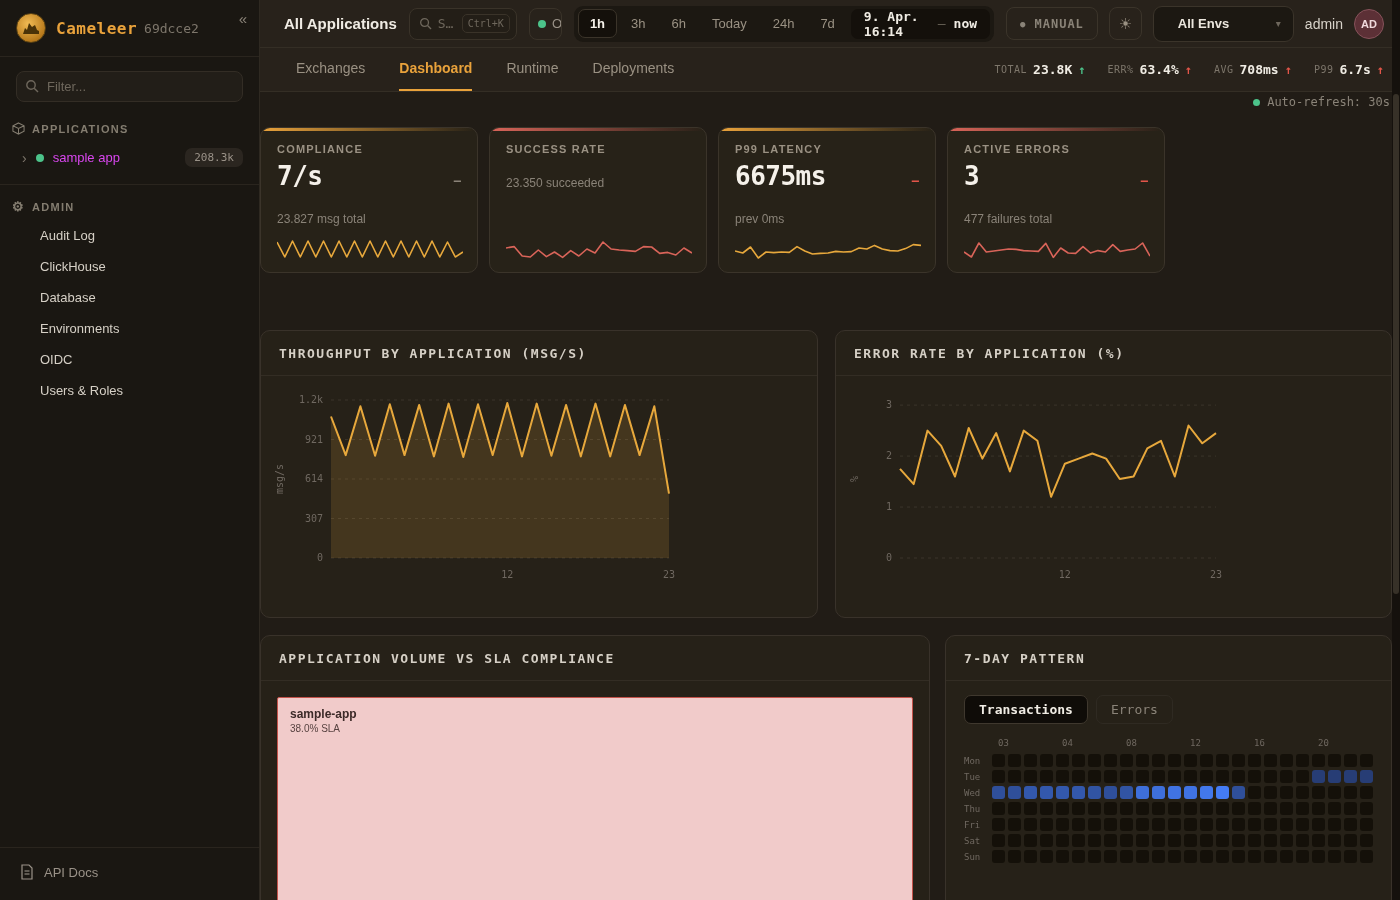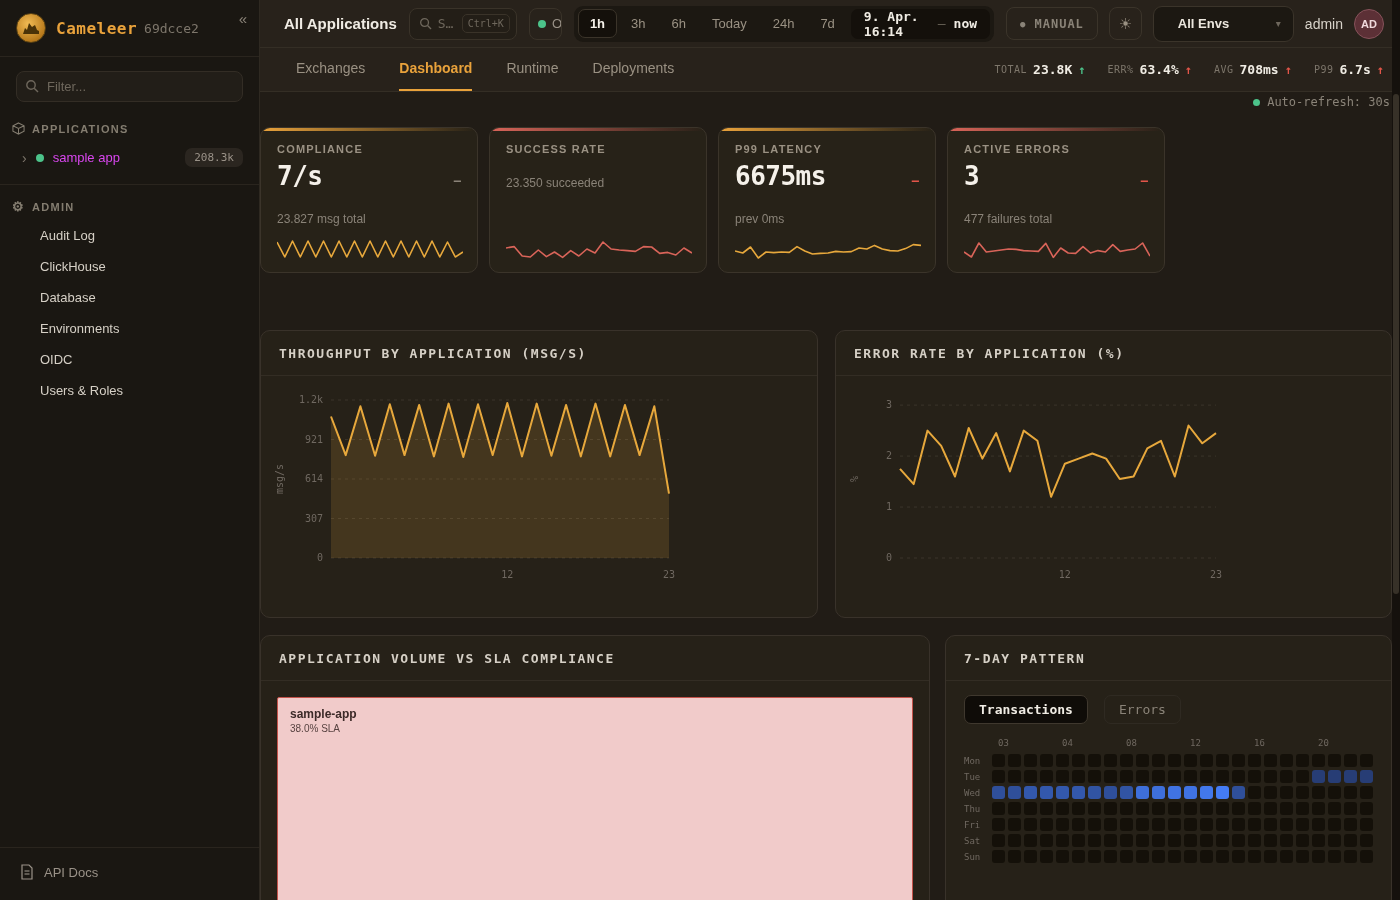--- a/index.html
+++ b/index.html
@@ -92,21 +92,21 @@
   .p-pattern { flex:1; }
 
   
   .tm-body { padding:16px; height:100%; }
   .tm-node { height:230px; border-radius:2px; padding:9px 12px; cursor:pointer; }
   .tm-name { font-size:12px; font-weight:bold; }
   .tm-sub { font-size:10px; margin-top:2px; opacity:0.85; }
 
   
   .hm-body { padding:14px 18px; }
-  .hm-tabs { display:flex; gap:16px; margin-bottom:14px; }
+  .hm-tabs { display:flex; gap:8px; margin-bottom:14px; }
   .hm-tab { font-family:"DejaVu Sans Mono", monospace; font-size:13px; padding:6px 14px; border-radius:7px; border:1px solid #2f2a22; color:#8a8378; cursor:pointer; }
   .hm-tab.active { background:#0f0c08; border-color:#3f382e; color:#f0ece4; font-weight:bold; }
   .hm-hours { position:relative; height:13px; margin-left:34px; margin-bottom:3px; }
   .hm-hours span { position:absolute; top:0; font-family:"DejaVu Sans Mono", monospace; font-size:9px; color:#6f6860; }
   .hm-row { display:flex; align-items:center; margin-bottom:3px; }
   .hm-day { width:30px; margin-right:4px; font-family:"DejaVu Sans Mono", monospace; font-size:9px; color:#6f6860; }
   .hm-cells { display:flex; gap:3px; }
   .hm-cell { width:13px; height:13px; border-radius:3px; }
 
   

